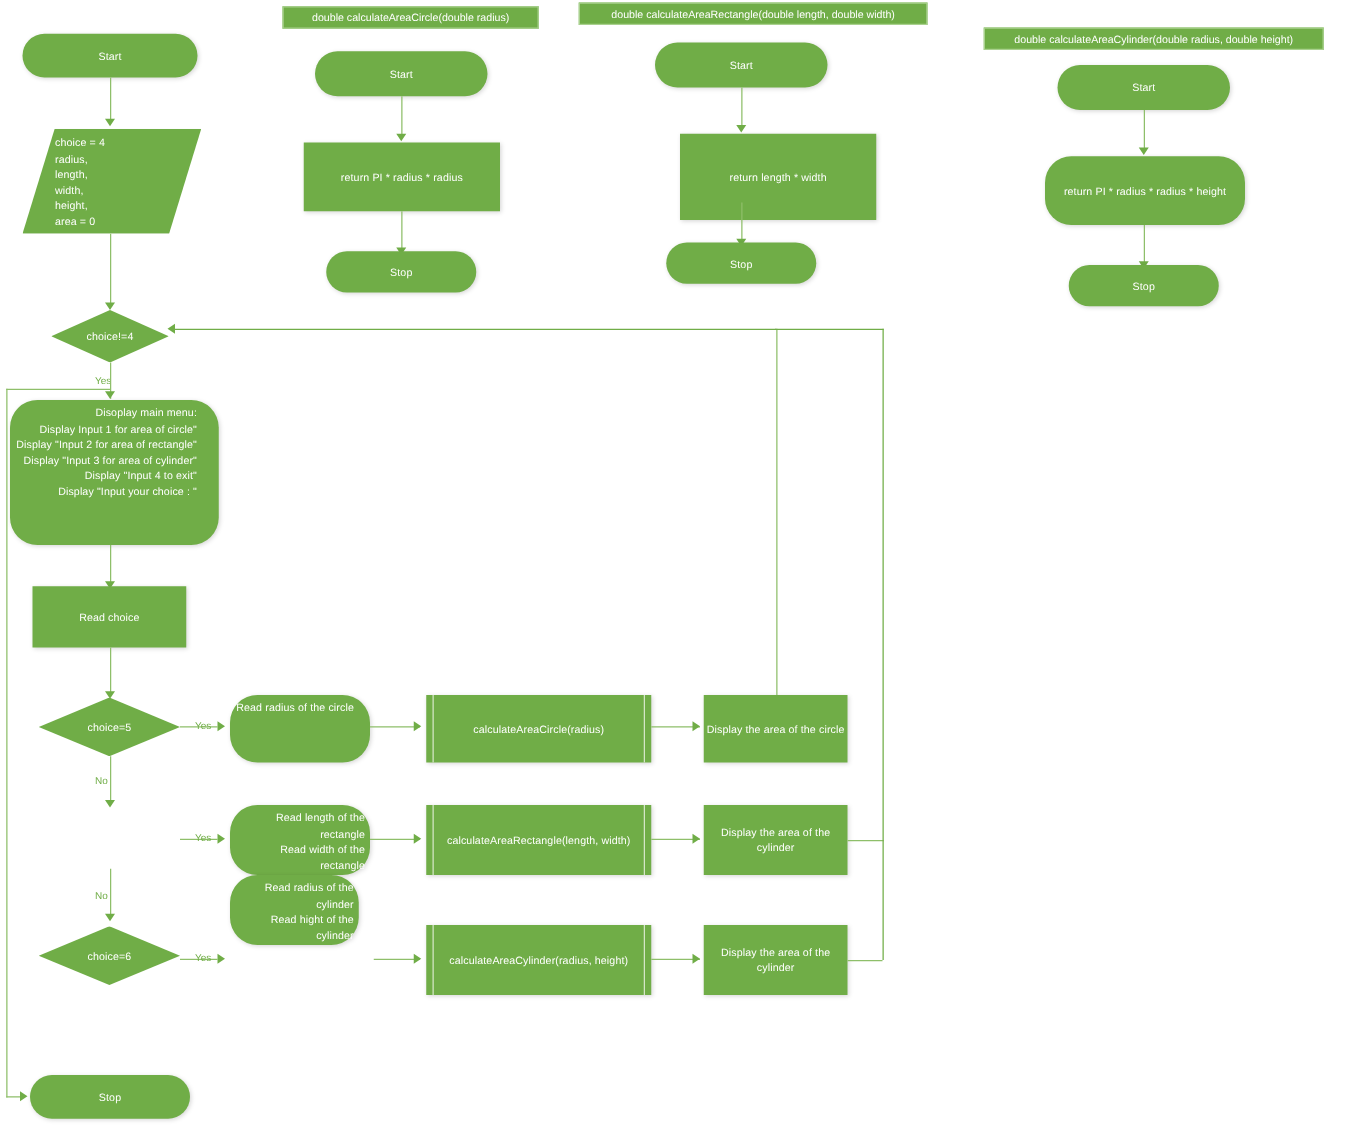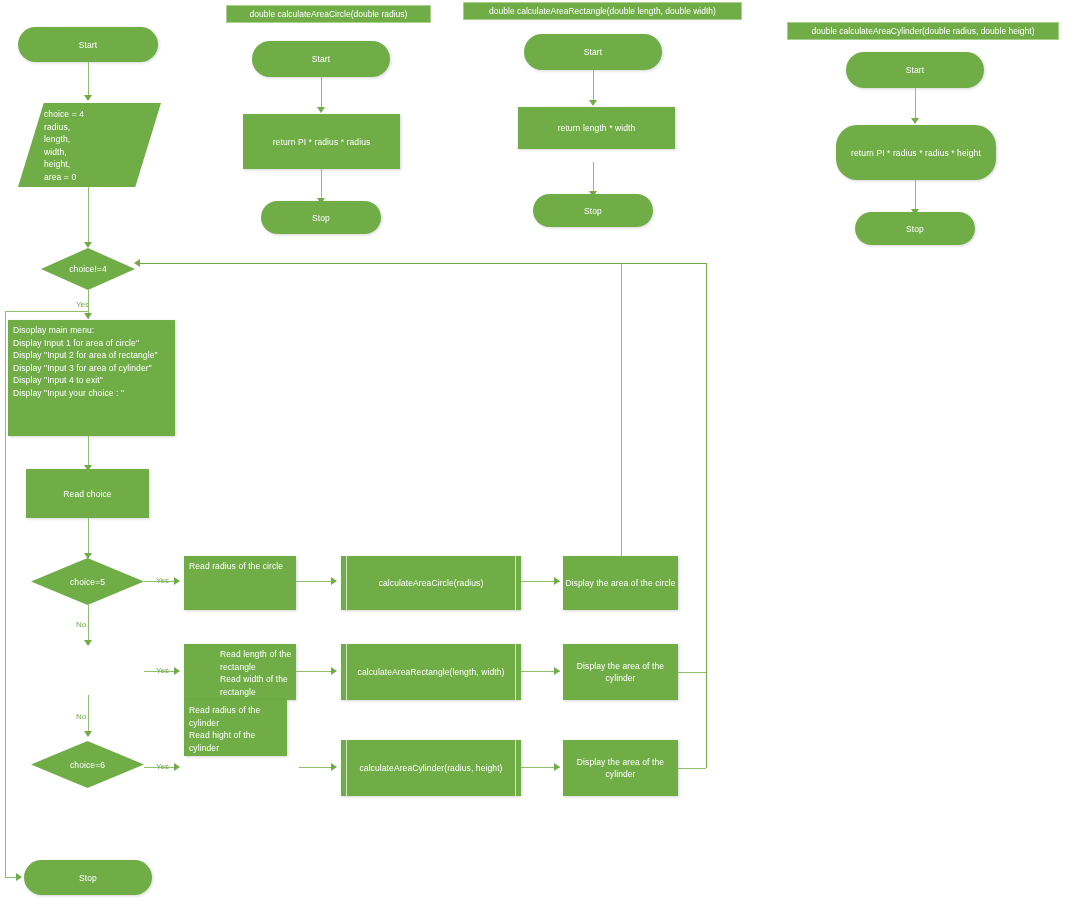--- a/index.html
+++ b/index.html
@@ -80,24 +80,25 @@
   .decision .dia-text{
     position:relative;
     z-index:2;
     width:100%;
     text-align:center;
   }
 
   .leftbox{
     justify-content:flex-start;
     align-items:flex-start;
-    text-align:left;
+    text-align:right;
     white-space:pre-line;
     padding:4px 4px 4px 5px;
     line-height:12.6px;
+    border-radius:22px;
   }
 
   .header-label{
     position:absolute;
     box-sizing:border-box;
     background:#70ad47;
     border:1px solid #a9d18e;
     color:#ffffff;
     font-size:8.5px;
     line-height:13px;
@@ -154,21 +155,21 @@
   <div class="line thin" style="left:320.5px;top:77px;width:1px;height:32px;"></div>
   <div class="arrow down" style="left:317px;top:107px;"></div>
   <div class="node process" style="left:243px;top:114px;width:157px;height:55px;">return PI * radius * radius</div>
   <div class="line thin" style="left:320.5px;top:169px;width:1px;height:31px;"></div>
   <div class="arrow down" style="left:317px;top:198px;"></div>
   <div class="node terminator" style="left:261px;top:201px;width:120px;height:33px;">Stop</div>
 
   <div class="node terminator" style="left:524px;top:34px;width:138px;height:36px;">Start</div>
   <div class="line thin" style="left:592.5px;top:70px;width:1px;height:32px;"></div>
   <div class="arrow down" style="left:589px;top:100px;"></div>
-  <div class="node process" style="left:518px;top:107px;width:157px;height:42px;">return length * width</div>
+  <div class="node process" style="left:544px;top:107px;width:157px;height:69px;">return length * width</div>
   <div class="line thin" style="left:592.5px;top:162px;width:1px;height:31px;"></div>
   <div class="arrow down" style="left:589px;top:191px;"></div>
   <div class="node terminator" style="left:533px;top:194px;width:120px;height:33px;">Stop</div>
 
   <div class="node terminator" style="left:846px;top:52px;width:138px;height:36px;">Start</div>
   <div class="line thin" style="left:914.5px;top:88px;width:1px;height:32px;"></div>
   <div class="arrow down" style="left:911px;top:118px;"></div>
   <div class="node process" style="left:836px;top:125px;width:160px;height:55px;border-radius:21px;">return PI * radius * radius * height</div>
   <div class="line thin" style="left:914.5px;top:180px;width:1px;height:31px;"></div>
   <div class="arrow down" style="left:911px;top:209px;"></div>

